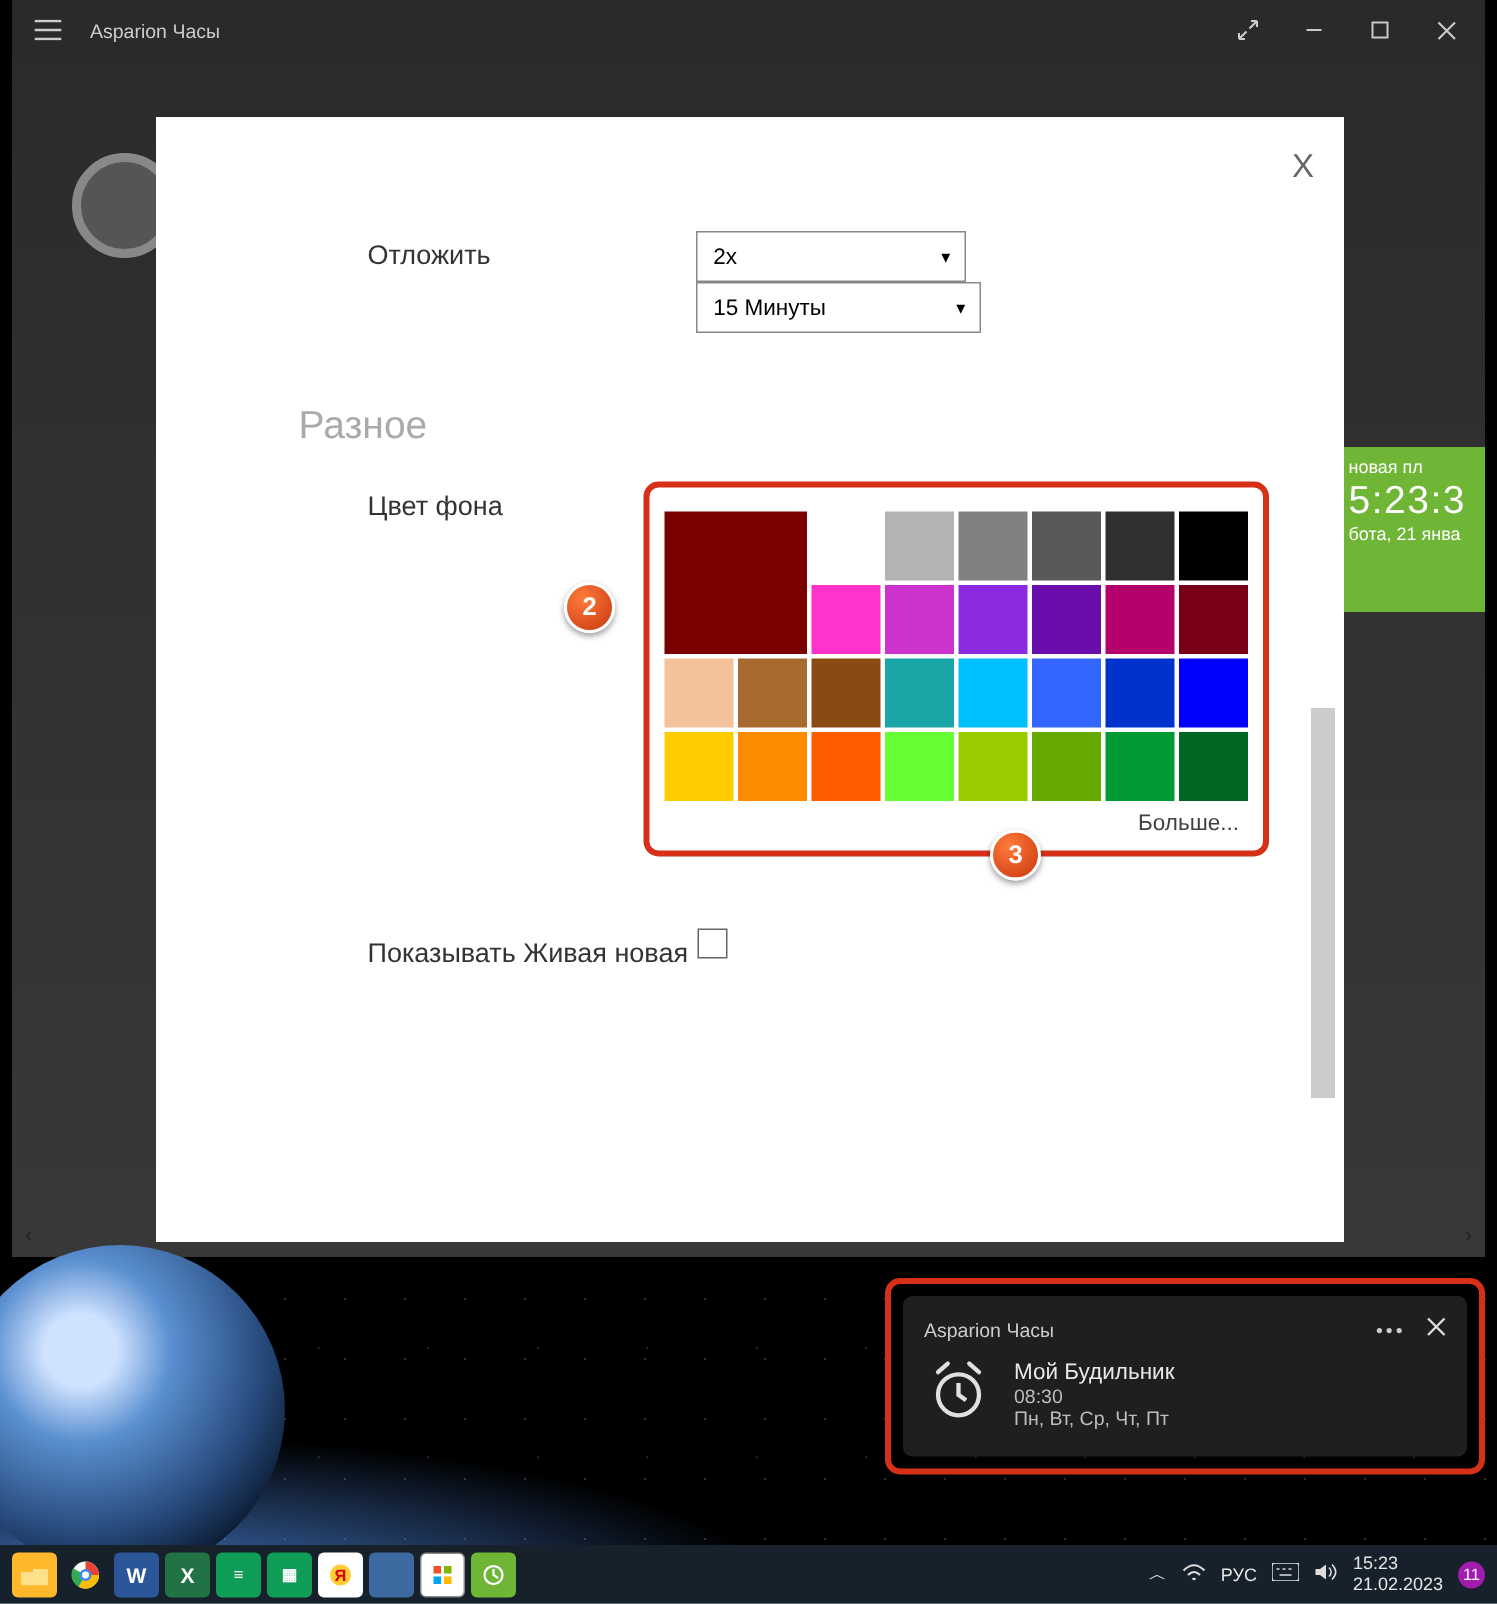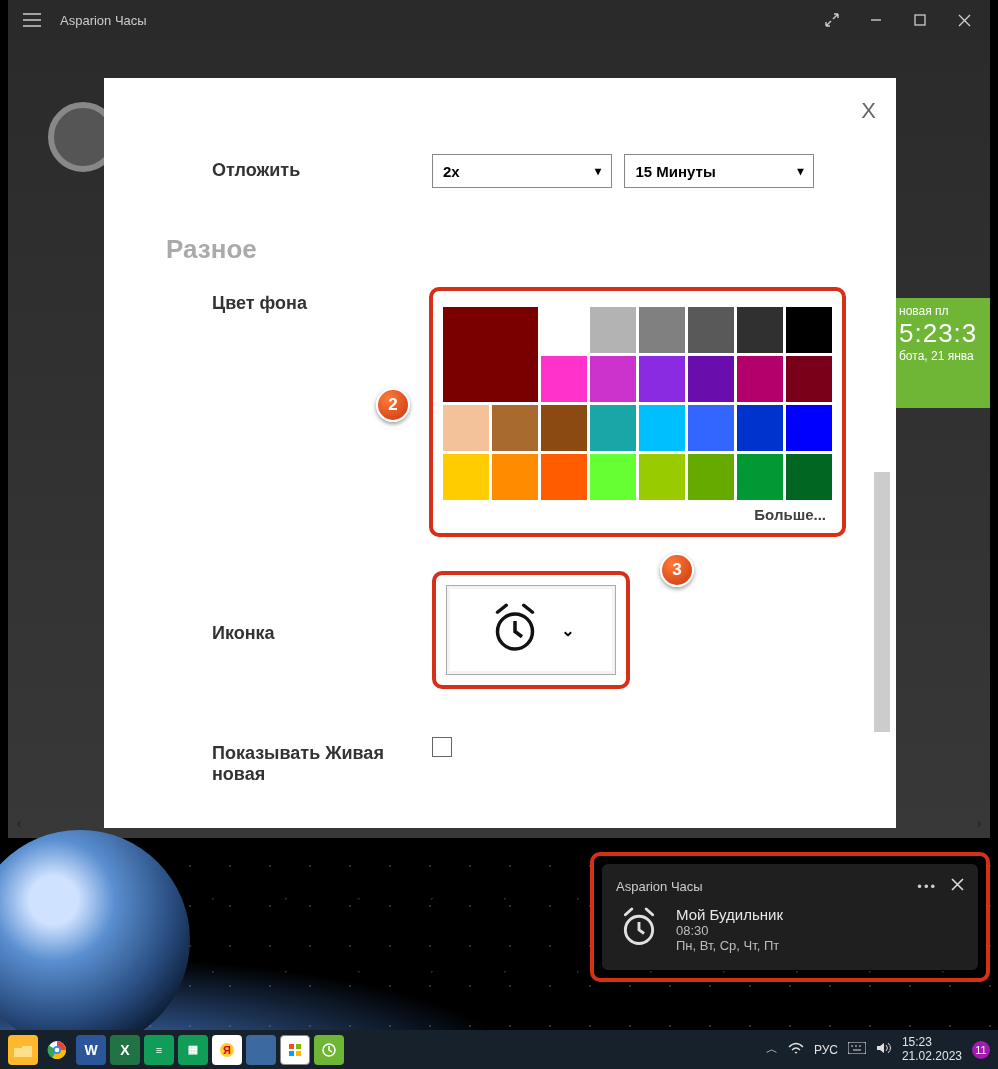--- a/index.html
+++ b/index.html
@@ -17,21 +17,21 @@
 .tile-peek { position: absolute; right: 0; top: 258px; width: 95px; height: 110px; background: #6fb536; color: #fff; padding: 6px 0 0 4px; font-size: 12px; overflow: hidden; }
 .tile-peek .time { font-size: 26px; letter-spacing: 1px; }
 
 
 .dialog { position: absolute; left: 96px; top: 78px; width: 792px; height: 750px; background: #fff; }
 .close-x { position: absolute; right: 20px; top: 20px; font-size: 22px; color: #666; }
 .scroll-track { position: absolute; right: 6px; top: 110px; width: 16px; bottom: 20px; }
 .scroll-thumb { position: absolute; right: 6px; top: 394px; width: 16px; height: 260px; background: #ccc; }
 .row { display: flex; align-items: flex-start; padding: 10px 0; }
 .row-label { width: 220px; color: #333; font-size: 18px; padding-top: 6px; }
-.content-area { position: absolute; left: 108px; top: 66px; right: 50px; font-weight: bold; }
+.content-area { position: absolute; left: 141px; top: 66px; right: 50px; }
 .select-box { display: inline-flex; align-items: center; justify-content: space-between; border: 1px solid #888; height: 34px; padding: 0 10px; font-size: 15px; background: #fff; }
 .select1 { width: 180px; margin-right: 8px; }
 .select2 { width: 190px; }
 .chev-down { font-size: 12px; }
 .section-head { font-size: 26px; color: #aaa; margin: 36px 0 12px -46px; }
 
 
 .color-frame { border: 4px solid #d63018; border-radius: 10px; padding: 16px 10px 10px 10px; position: relative; width: 420px; }
 .color-grid { display: grid; grid-template-columns: repeat(8, 46px); grid-auto-rows: 46px; gap: 3px; }
 .color-sw { width: 46px; height: 46px; }
@@ -173,35 +173,20 @@
               <div class="color-sw" style="background: rgb(102, 255, 51);"></div>
               <div class="color-sw" style="background: rgb(153, 204, 0);"></div>
               <div class="color-sw" style="background: rgb(102, 170, 0);"></div>
               <div class="color-sw" style="background: rgb(0, 153, 51);"></div>
               <div class="color-sw" style="background: rgb(0, 102, 34);"></div>
             </div>
           <div class="more-link">Больше...</div>
         </div>
       </div>
 
-      <div class="row" style="margin-top:14px;align-items:center">
-        <div class="row-label">Иконка</div>
-        <div class="icon-frame">
-          <div class="icon-box">
-            <span>
-              <svg viewBox="0 0 64 64" fill="none" stroke="#111" stroke-width="4">
-                <circle cx="32" cy="36" r="20"></circle>
-                <path d="M32 24v12l8 6"></path>
-                <path d="M12 14l10-8M52 14l-10-8" stroke-linecap="round"></path>
-              </svg>
-            </span>
-            <span class="chev-down" style="font-size:16px">⌄</span>
-          </div>
-        </div>
-      </div>
 
       <div class="row" style="margin-top:28px">
         <div class="row-label" style="width:220px">Показывать Живая новая</div>
         <span class="check-box"></span>
       </div>
     </div>
   </div>
 </div>
 
 <div class="badge" style="left:512px; top:916px">1</div>

